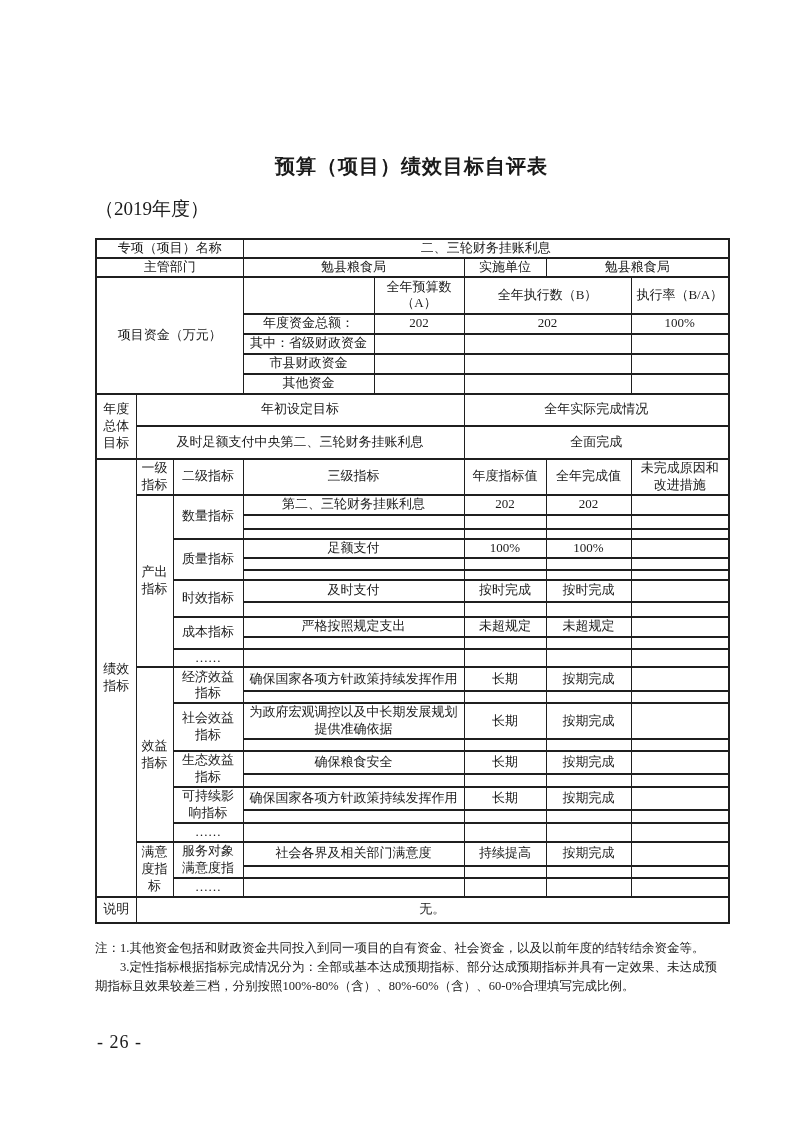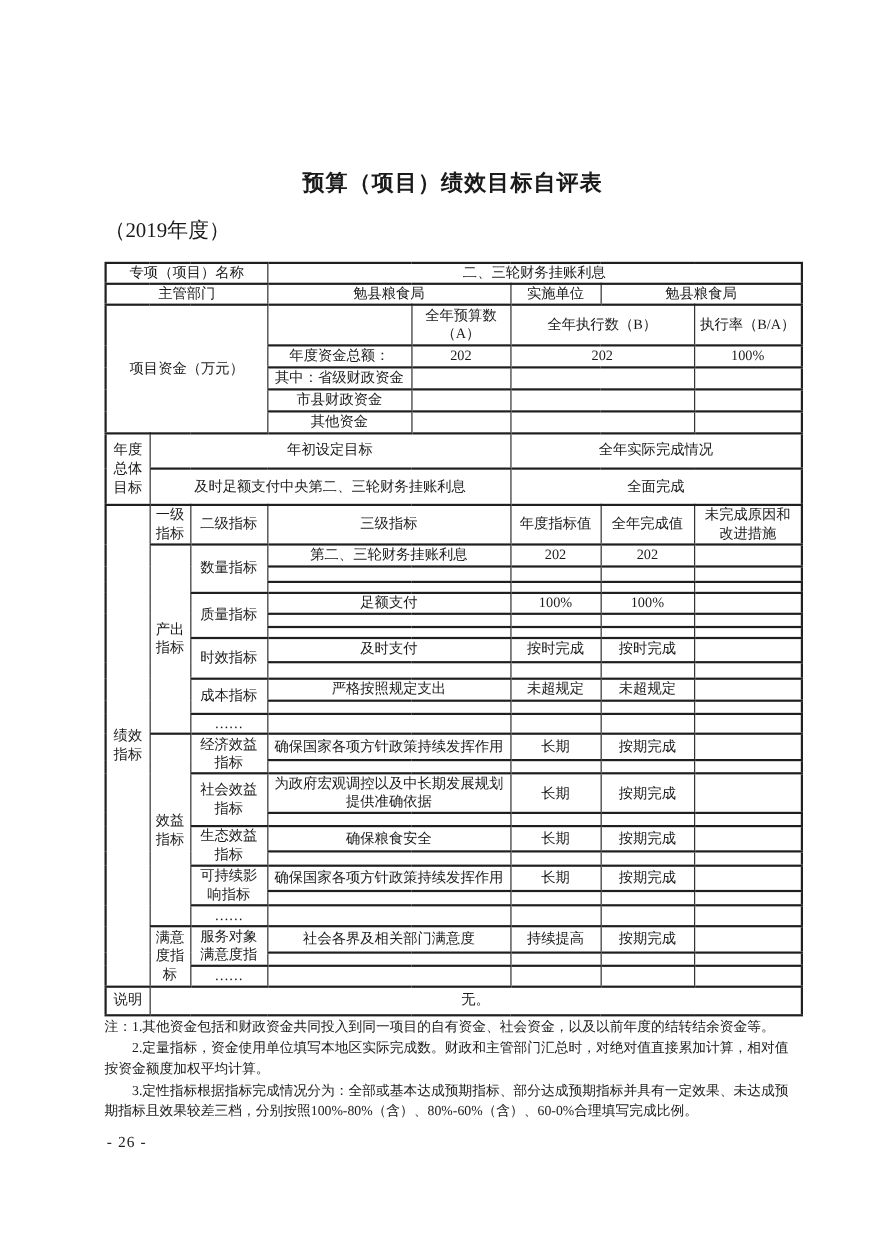--- a/index.html
+++ b/index.html
@@ -24,24 +24,24 @@
   }
   table.eval{border:2px solid #1f1f1f;margin-top:16px;}
   td.left{text-align:left;}
   td.right{text-align:right;padding-right:2px;}
   td.vertA{word-break:break-all;line-height:2.3;padding:0 11px;}
   td.vertB{word-break:break-all;line-height:1.6;padding:0 10px;}
   td.wrap2{word-break:break-all;padding:0 2px;line-height:1.35;}
   td.padE{padding:0 10px;word-break:break-all;}
   td.nowrap{white-space:nowrap;padding:0 2px;}
   td.reason-hdr{font-size:12.5px;padding:0 2px;word-break:break-all;}
-  .notes{font-size:12.5px;line-height:1.55;width:633px;}
+  .notes{margin-top:15px;font-size:12.5px;line-height:1.55;width:633px;}
   .notes p{margin:0;}
   .notes p.indent{text-indent:2em;}
-  .pageno{position:absolute;left:97px;top:1032px;font-size:14px;letter-spacing:1px;}
+  .pageno{position:absolute;left:97px;top:1032px;font-size:18px;letter-spacing:1px;}
 </style>
 </head>
 <body>
 
 <div class="page">
   <div class="content">
 
     <h1 class="doc-title">预算（项目）绩效目标自评表</h1>
     <div class="doc-subtitle">（2019年度）</div>
 
@@ -289,20 +289,19 @@
 
         <tr style="height:26px">
           <td>说明</td>
           <td colspan="7">无。</td>
         </tr>
       </tbody>
     </table>
 
     <div class="notes">
       <p>注：1.其他资金包括和财政资金共同投入到同一项目的自有资金、社会资金，以及以前年度的结转结余资金等。</p>
-      <p class="indent">2.定量指标，资金使用单位填写本地区实际完成数。财政和主管部门汇总时，对绝对值直接累加计算，相对值按资金额度加权平均计算。</p>
       <p class="indent">3.定性指标根据指标完成情况分为：全部或基本达成预期指标、部分达成预期指标并具有一定效果、未达成预期指标且效果较差三档，分别按照100%-80%（含）、80%-60%（含）、60-0%合理填写完成比例。</p>
     </div>
 
   </div>
 
   <div class="pageno">- 26 -</div>
 </div>
 
 </body></html>

